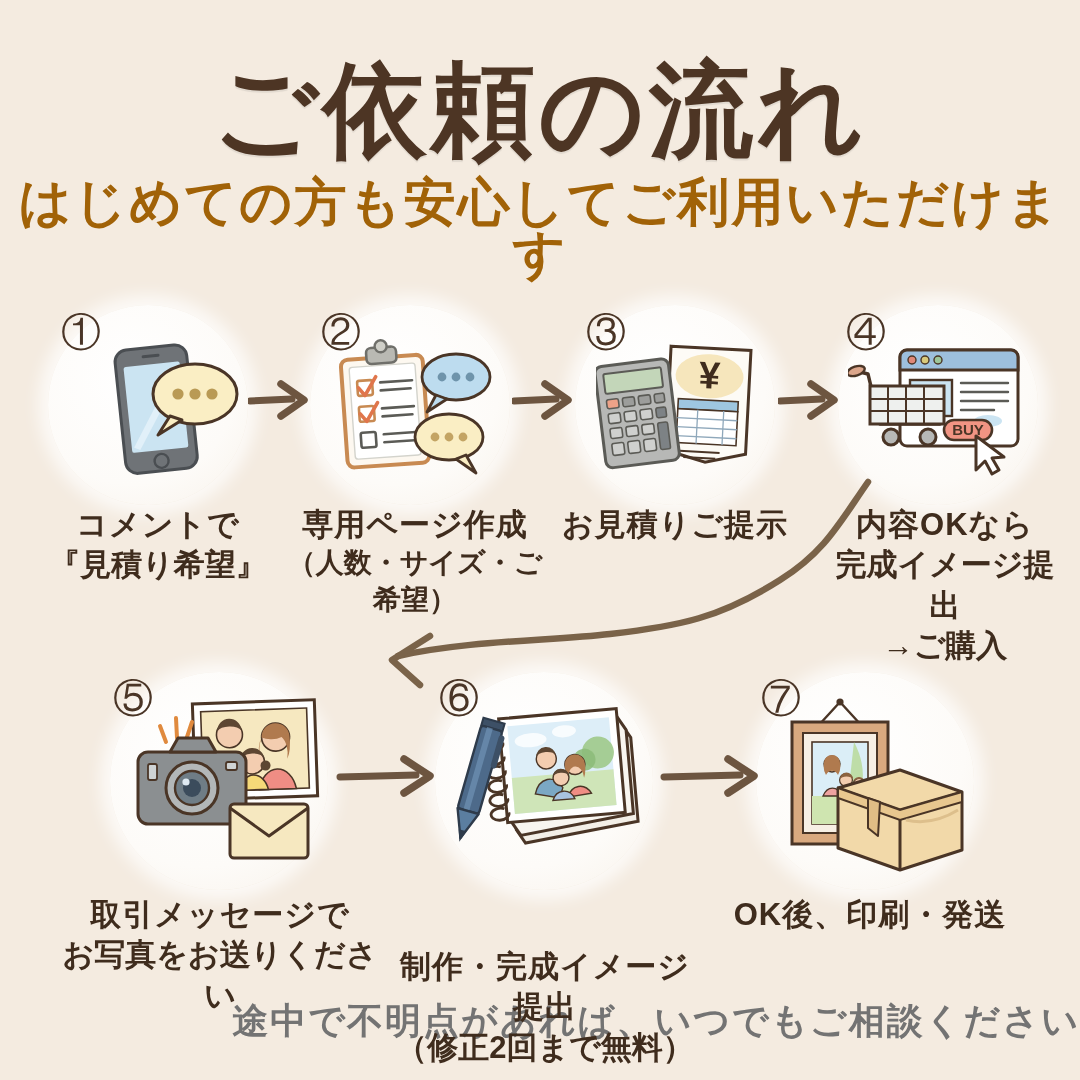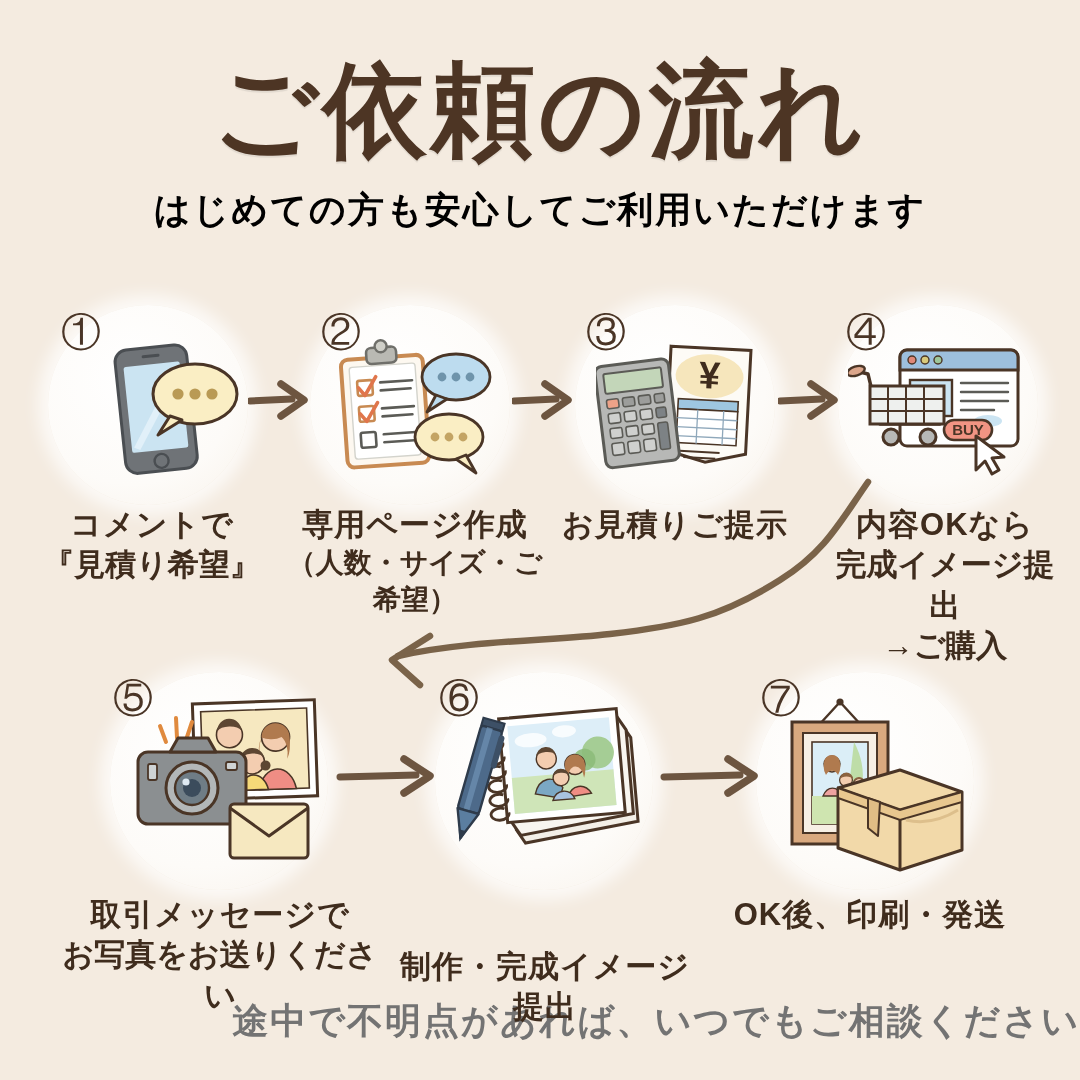--- a/index.html
+++ b/index.html
@@ -13,22 +13,22 @@
   #page{position:relative;width:880px;height:1080px;}
 
   
   .hdr{position:absolute;left:0;top:0;width:1080px;text-align:center;}
   .title{
     font-size:104px;line-height:1;font-weight:700;color:#4d3524;
     letter-spacing:4px;margin-top:58px;
     text-shadow:0 2px 1px rgba(0,0,0,0.08);
   }
   .subtitle{
-    font-size:36px;line-height:1;font-weight:700;color:#000000;
-    letter-spacing:2px;margin-top:30px;
+    font-size:52px;line-height:1;font-weight:700;color:#a16207;
+    letter-spacing:2px;margin-top:14px;
   }
 
   
   .circle{
     position:absolute;border-radius:50%;
     background:radial-gradient(circle at 42% 36%, #ffffff 0%, #fdfbf8 62%, #f8f2ea 100%);
     box-shadow:0 0 16px 10px rgba(255,255,255,0.72);
   }
   .num{
     position:absolute;width:46px;height:46px;border-radius:50%;
@@ -76,21 +76,21 @@
       <rect x="55" y="21" width="18" height="3" rx="1.5" fill="#4a4e52"></rect>
     </g>
     <g>
       <ellipse cx="103" cy="62" rx="42" ry="30" fill="#faeec4" stroke="#4a3526" stroke-width="3"></ellipse>
       <path d="M78 84 L66 103 L90 88 Z" fill="#faeec4" stroke="#4a3526" stroke-width="3" stroke-linejoin="round"></path>
       <circle cx="86" cy="62" r="5.6" fill="#b99a55"></circle>
       <circle cx="103" cy="62" r="5.6" fill="#b99a55"></circle>
       <circle cx="120" cy="62" r="5.6" fill="#b99a55"></circle>
     </g>
   </svg>
-  <div class="lbl" style="left:32px;top:505px;width:240px;">
+  <div class="lbl" style="left:38px;top:505px;width:240px;">
     <span>コメントで</span>
     <span class="sub" style="font-size:31px;">『見積り希望』</span>
   </div>
 
   <svg class="arrow" style="left:248px;top:378px;" width="66" height="44" viewBox="0 0 66 44">
     <path d="M2 23 L44 21" stroke="#6d5540" stroke-width="7" stroke-linecap="round" fill="none"></path>
     <path d="M33 6 L56 22 L33 38" stroke="#6d5540" stroke-width="7.5" fill="none" stroke-linecap="round" stroke-linejoin="round"></path>
   </svg>
 
   <div class="circle" style="left:310px;top:305px;width:200px;height:200px;"></div>
@@ -312,20 +312,21 @@
       <path d="M18 18 h22 v8 h-22 Z" fill="#3d5066" stroke="#2e3b4b" stroke-width="2"></path>
       <rect x="18" y="26" width="22" height="86" rx="3" fill="#4d6a8a" stroke="#2e3b4b" stroke-width="2.4"></rect>
       <rect x="24" y="26" width="6" height="86" fill="#6f93b5" opacity=".7"></rect>
       <path d="M18 112 L29 140 L40 112 Z" fill="#5b7ea0" stroke="#2e3b4b" stroke-width="2.4" stroke-linejoin="round"></path>
       <path d="M25 132 L29 144 L33 132 Z" fill="#2e3b4b"></path>
       <rect x="38" y="30" width="6" height="34" rx="3" fill="#3d5066"></rect>
     </g>
   </svg>
   <div class="lbl" style="left:385px;top:947px;width:320px;">
     <span>制作・完成イメージ提出</span>
+    <span class="sub" style="font-size:31px;">（修正2回まで無料）</span>
   </div>
 
   <svg class="arrow" style="left:660px;top:750px;" width="110" height="52" viewBox="0 0 110 52">
     <path d="M4 27 L80 25" stroke="#6d5540" stroke-width="7" stroke-linecap="round" fill="none"></path>
     <path d="M68 9 L94 26 L68 43" stroke="#6d5540" stroke-width="7.5" fill="none" stroke-linecap="round" stroke-linejoin="round"></path>
   </svg>
 
   <div class="circle" style="left:756px;top:672px;width:218px;height:218px;"></div>
   <div class="num" style="left:758px;top:676px;border:none;font-size:40px;line-height:46px;">⑦</div>
   <svg class="icon" style="left:772px;top:692px;" width="194" height="180" viewBox="0 0 194 180">

